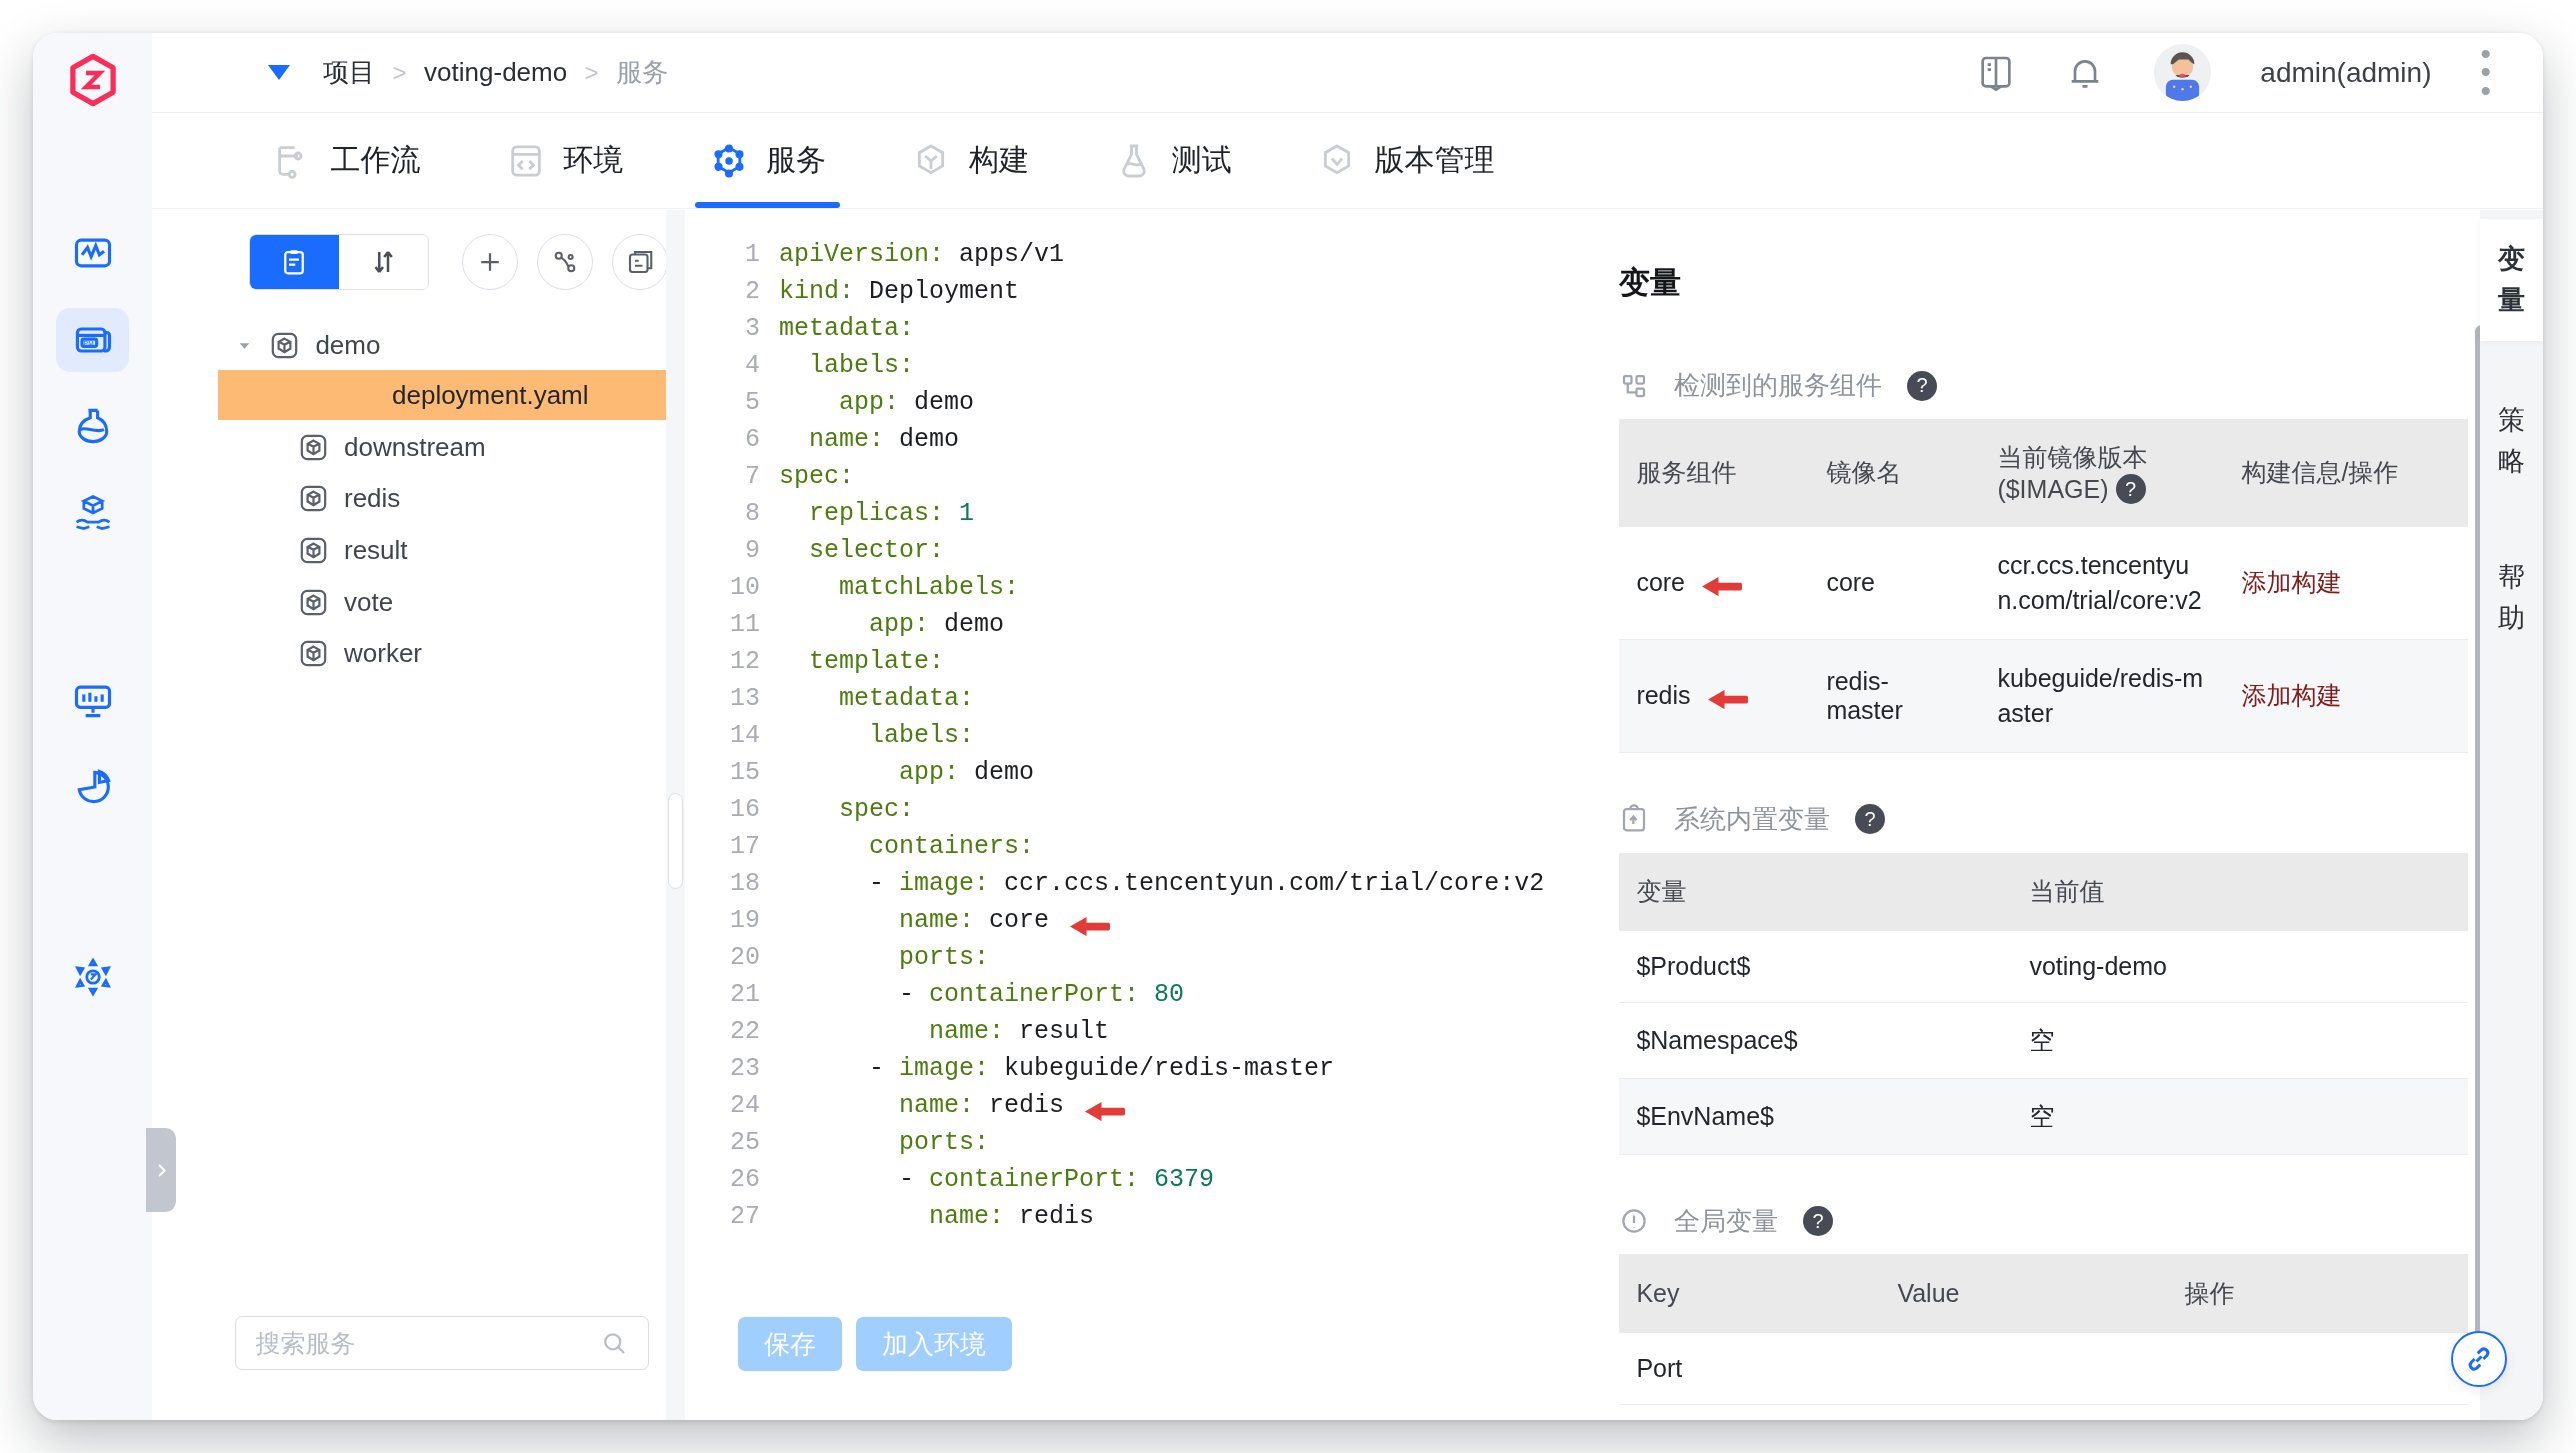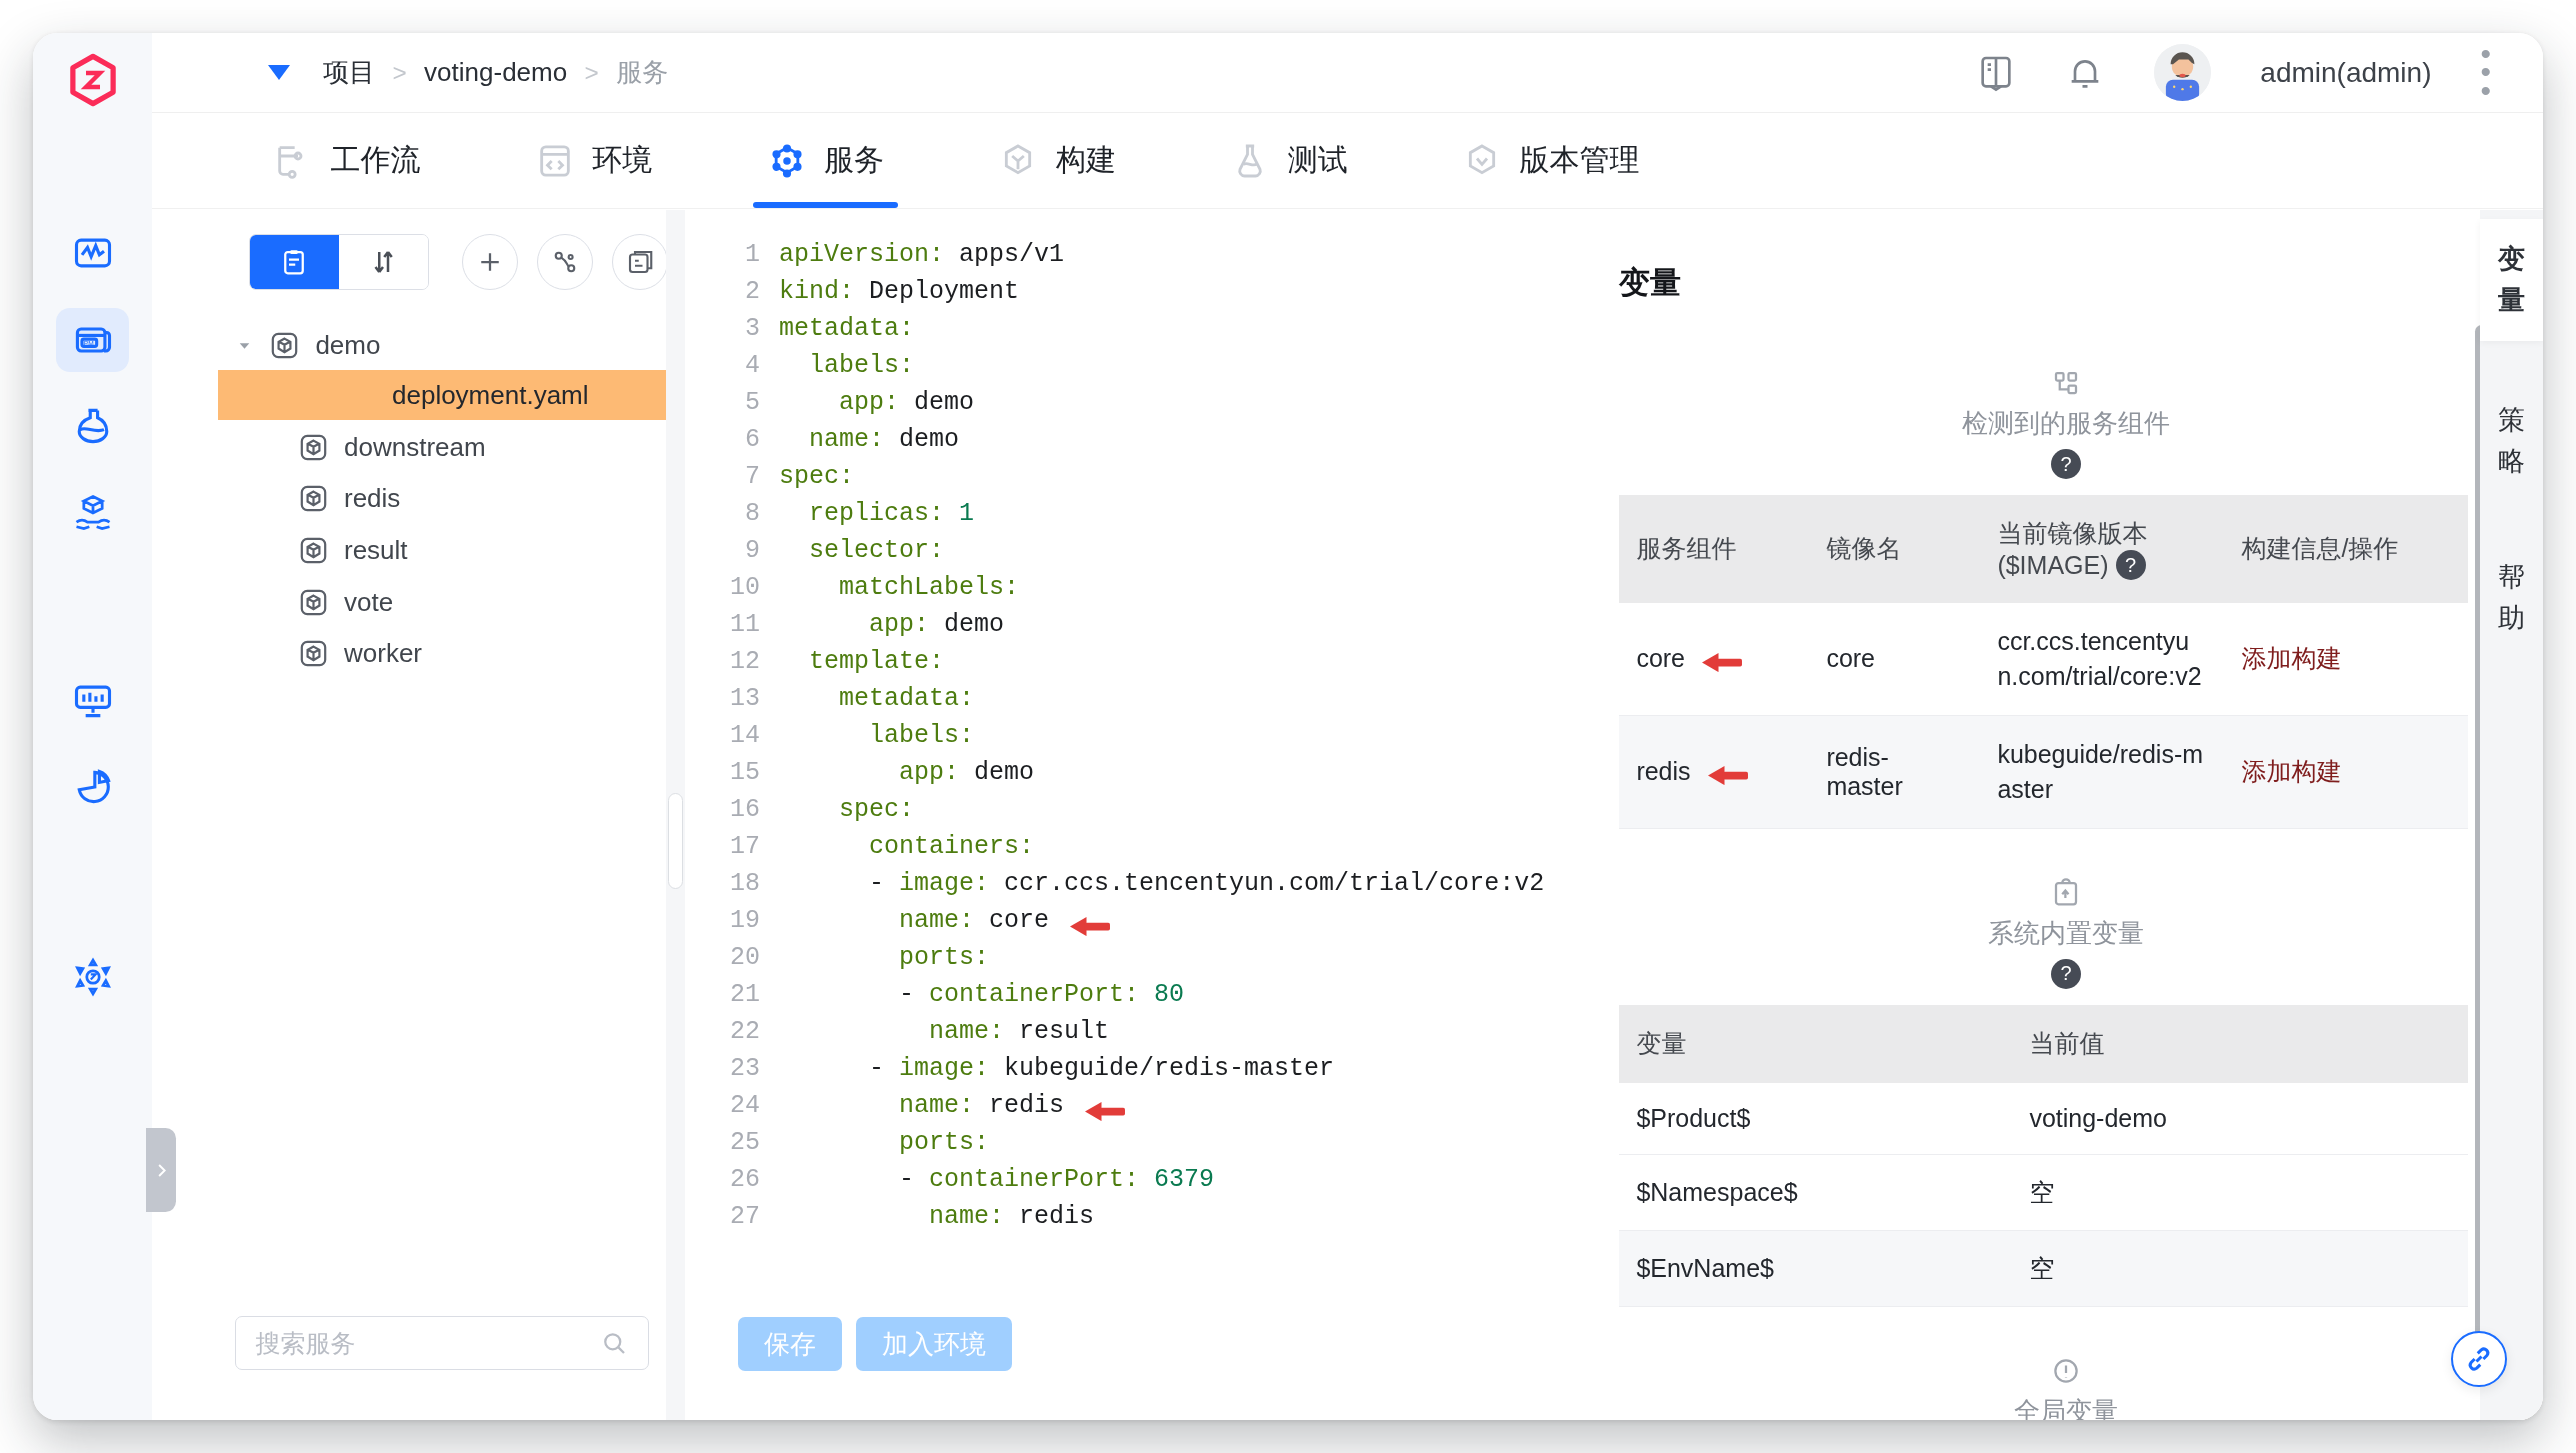--- a/index.html
+++ b/index.html
@@ -20,21 +20,21 @@
   .crumb { display:flex; align-items:center; margin-left:116px; font-size:26px; color:#2a2f36; gap:17.4px; }
   .crumb .tri { width:0; height:0; border-left:11.3px solid transparent; border-right:11.3px solid transparent; border-top:15px solid #1a6cff; margin-right:15.7px; cursor:pointer; }
   .crumb .sep { color:#c3c7cd; font-size:24.4px; }
   .crumb .cur { color:#9aa0a8; }
   .hdr-right { margin-left:auto; display:flex; align-items:center; gap:49px; margin-right:52px; color:#7d838c;justify-content:flex-end; }
   .hdr-right svg.hic { width:40px; height:40px; cursor:pointer; }
   .avatar { width:57px; height:57px; border-radius:50%; background:#f0f1f3; overflow:hidden; cursor:pointer; }
   .uname { font-size:28px; color:#3d4249; }
   .kebab { font-size:30px; color:#9ba1a9; letter-spacing:0; line-height:0.62; text-align:center; cursor:pointer; }
   
-  .tabbar { position:absolute; left:119px; top:80px; right:0; height:96px; background:#fff; border-bottom:0.9px solid #f0f0f0; display:flex; align-items:center; gap:104px; padding-left:116px; }
+  .tabbar { position:absolute; left:119px; top:80px; right:0; height:96px; background:#fff; border-bottom:0.9px solid #f0f0f0; display:flex; align-items:center; gap:75px; padding-left:116px; }
   .tab { position:relative; height:100%; display:flex; align-items:center; gap:17.4px; font-size:30px; color:#1f2329; cursor:pointer; padding:0 5.2px; }
   .tab svg { width:40px; height:40px; color:#c9cdd4; }
   .tab.active svg { color:#1a6cff; }
   .tab.active::after { content:""; position:absolute; left:-8.7px; right:-8.7px; bottom:0; height:6.1px; background:#1a6cff; border-radius:3.5px; }
   
   .content { position:absolute; left:119px; top:177px; right:0; bottom:0; background:#fff; }
   
   .tree { position:absolute; left:66px; top:0; width:450px; height:100%; background:#fff; }
   .tree-toolbar { display:flex; align-items:center; margin:24.4px 0 0 30.5px; }
   .seg { display:flex; width:184px; height:56px; border-radius:7px; overflow:hidden; border:1.7px solid #dcdfe6; }
@@ -64,21 +64,21 @@
   .cl { display:flex; height:37px; align-items:center; }
   .cl .ln { width:57px; text-align:right; color:#a9acb3; flex:0 0 auto; }
   .cl .ct { margin-left:19px; }
   .tk-k { color:#4d7c0f; } .tk-v { color:#1c1e21; } .tk-n { color:#0a7a50; }
   .arrow-red { display:inline-block; width:40px; height:19px; margin-left:21px; vertical-align:middle; }
   .ed-actions { position:absolute; left:35px; bottom:49px; display:flex; gap:14px; }
   .btn-lite { height:54px; background:#a0cfff; color:#fff; font-size:26px; border:none; border-radius:7px; padding:0 26px; cursor:pointer; font-family:inherit; }
   
   .vars { position:absolute; left:1439px; top:0; width:922px; height:100%; background:#fff; }
   .vars-title { font-size:31px; font-weight:bold; color:#14161a; margin:52px 0 0 28px; }
-  .sec-h { display:flex; align-items:center; gap:8px; font-size:26px; color:#8f949c; margin:0 0 15.7px 28px;flex-direction:column; }
+  .sec-h { display:flex; align-items:center; gap:25px; font-size:26px; color:#8f949c; margin:0 0 15.7px 28px; }
   .sec-h svg { width:30px; height:30px; color:#a2a7af; }
   .qbadge { width:30px; height:30px; border-radius:50%; background:#464b55; color:#fff; font-size:20px; display:inline-flex; align-items:center; justify-content:center; flex:0 0 auto; }
   table.vt { border-collapse:collapse; margin-left:28px; width:849px; font-size:25px; color:#23272d; }
   table.vt thead th { background:#eaeaeb; color:#45494f; font-weight:normal; text-align:left; padding:22.6px 17.4px; }
   table.vt td { padding:21px 17.4px; border-bottom:0.9px solid #ecedf0; vertical-align:middle; }
   table.vt tr.stripe td { background:#f6f7f9; }
   .lnk { color:#7f1d1d; cursor:pointer; }
   .imgcell { width:244px; word-break:break-all; line-height:35px; }
   .cellflex { display:flex; align-items:center; }
   .vars-sb { position:absolute; left:884px; top:115px; width:13px; height:1057px; background:#b3b6bb; border-radius:7px; }

